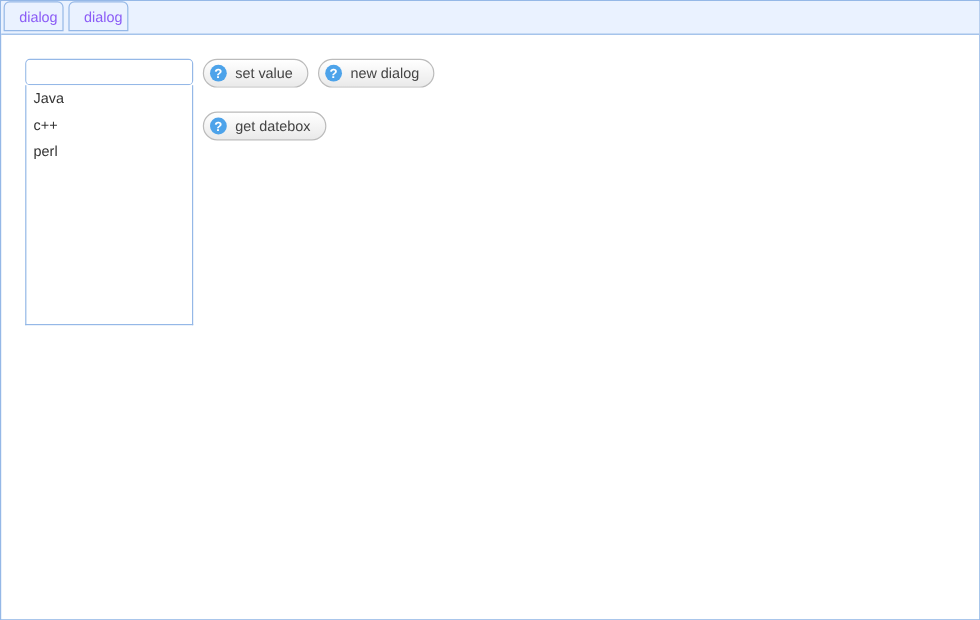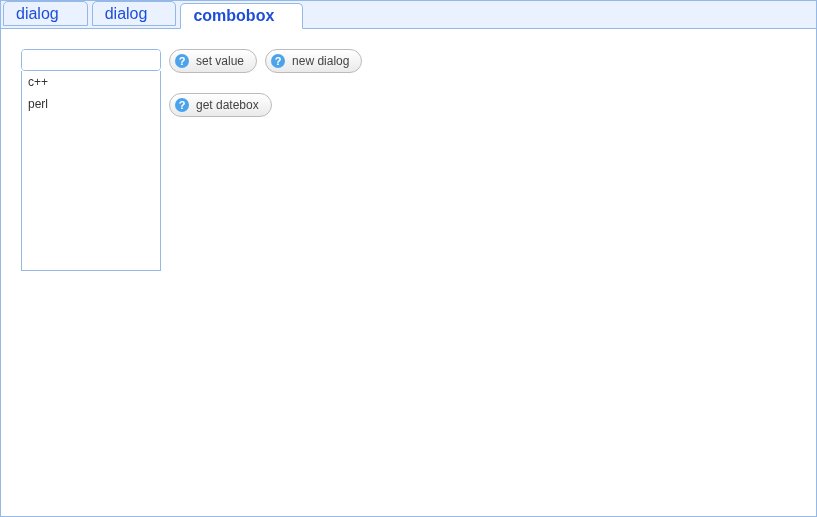--- a/index.html
+++ b/index.html
@@ -20,26 +20,26 @@
       border-bottom: 1px solid #95B8E7;
       padding: 2px 2px 0 2px;
       height: 28px;
       display: flex;
       align-items: flex-end;
     }
     .tab {
       background: #EAF2FF;
       border: 1px solid #95B8E7;
       border-radius: 5px 5px 0 0;
-      padding: 5px 28px 4px 12px;
+      padding: 5px 4px 4px 12px;
       margin-right: 4px;
-      color: #1d4ed8;
+      color: #8b5cf6;
       cursor: pointer;
       white-space: nowrap;
-      font-size: 16px;
+      font-size: 12px;
       line-height: 14px;
       position: relative;
     }
     .tab.inactive {
       margin-bottom: 2px;
     }
     .tab.active {
       background: #fff;
       font-weight: bold;
       border-bottom: 1px solid #fff;
@@ -119,31 +119,31 @@
       justify-content: center;
     }
   </style>
 </head>
 <body>
 
 <div class="panel">
   <div class="tabs-header">
     <div class="tab inactive">dialog</div>
     <div class="tab inactive">dialog</div>
-    <div class="tab active">combobox</div>
   </div>
 
   <div class="tab-content">
     <div class="row">
       <div class="combo-wrap">
         <div class="combo">
           <input class="combo-text" type="text" value="" style="">
 
         </div>
         <div class="dropdown">
+          <div class="dropdown-item">Java</div>
           <div class="dropdown-item">c++</div>
           <div class="dropdown-item">perl</div>
         </div>
       </div>
 
       <div class="btns">
         <div class="btn-row">
           <a class="linkbutton">
             <span class="help-icon">
               <svg width="16" height="16" viewBox="0 0 16 16">

